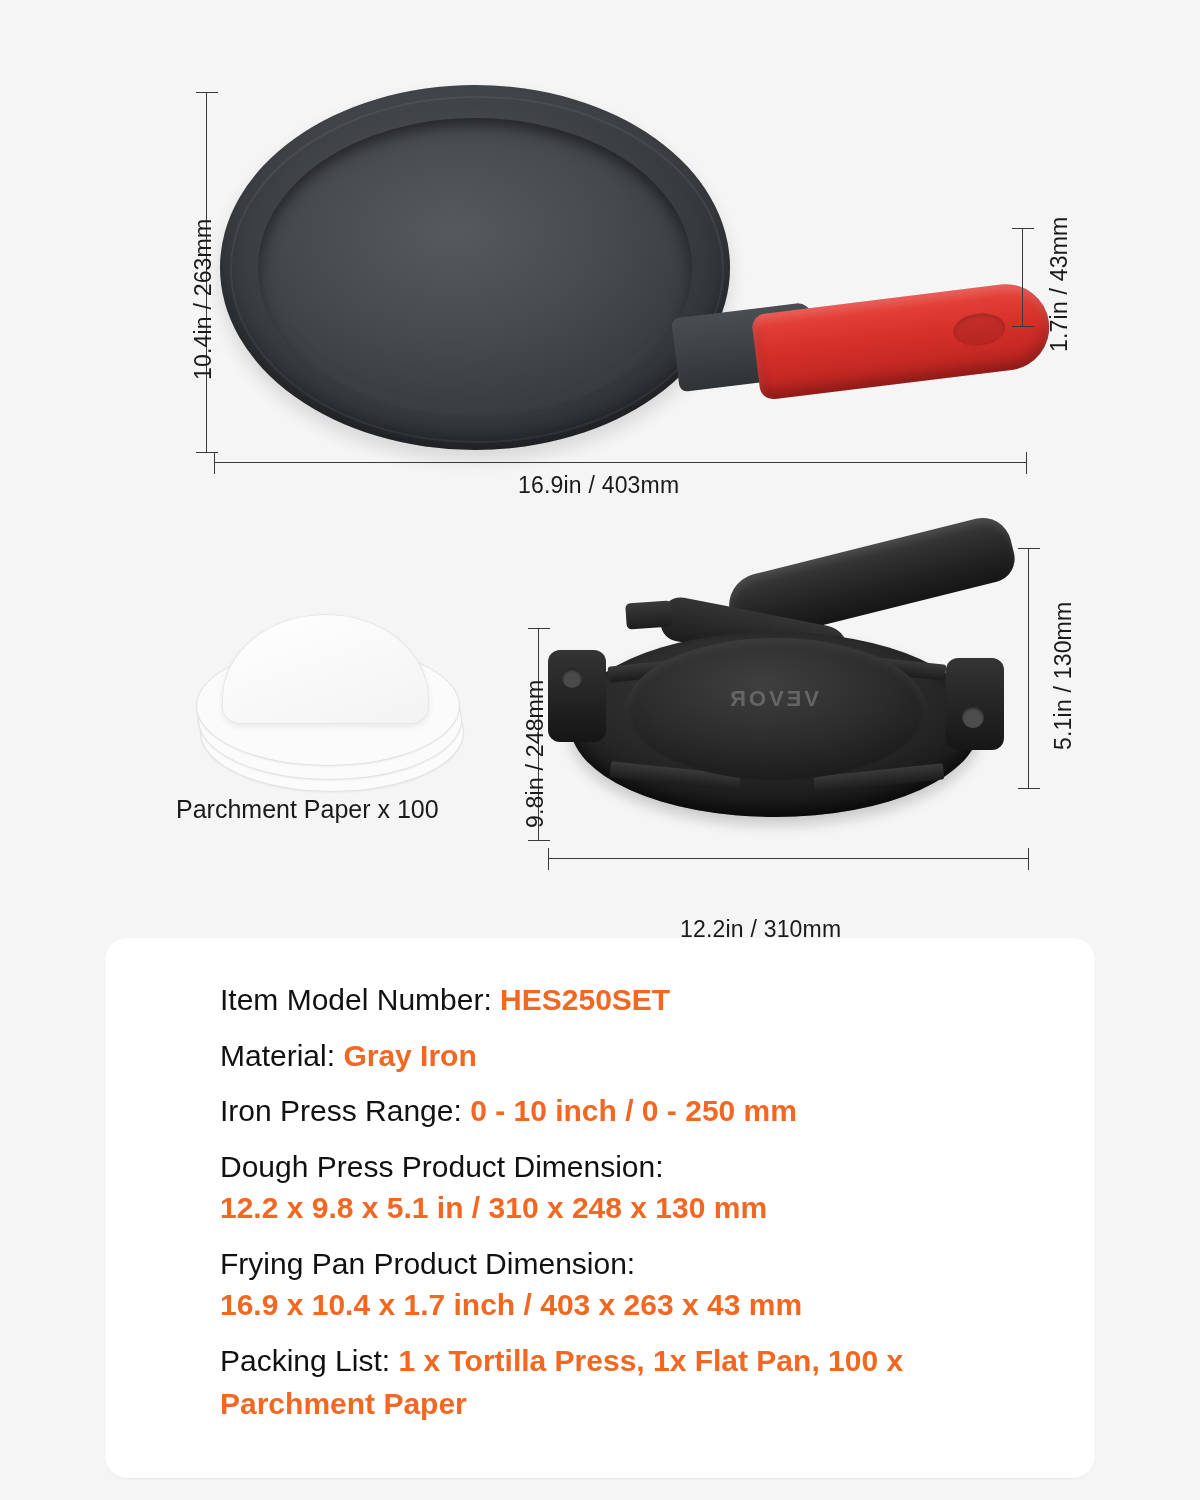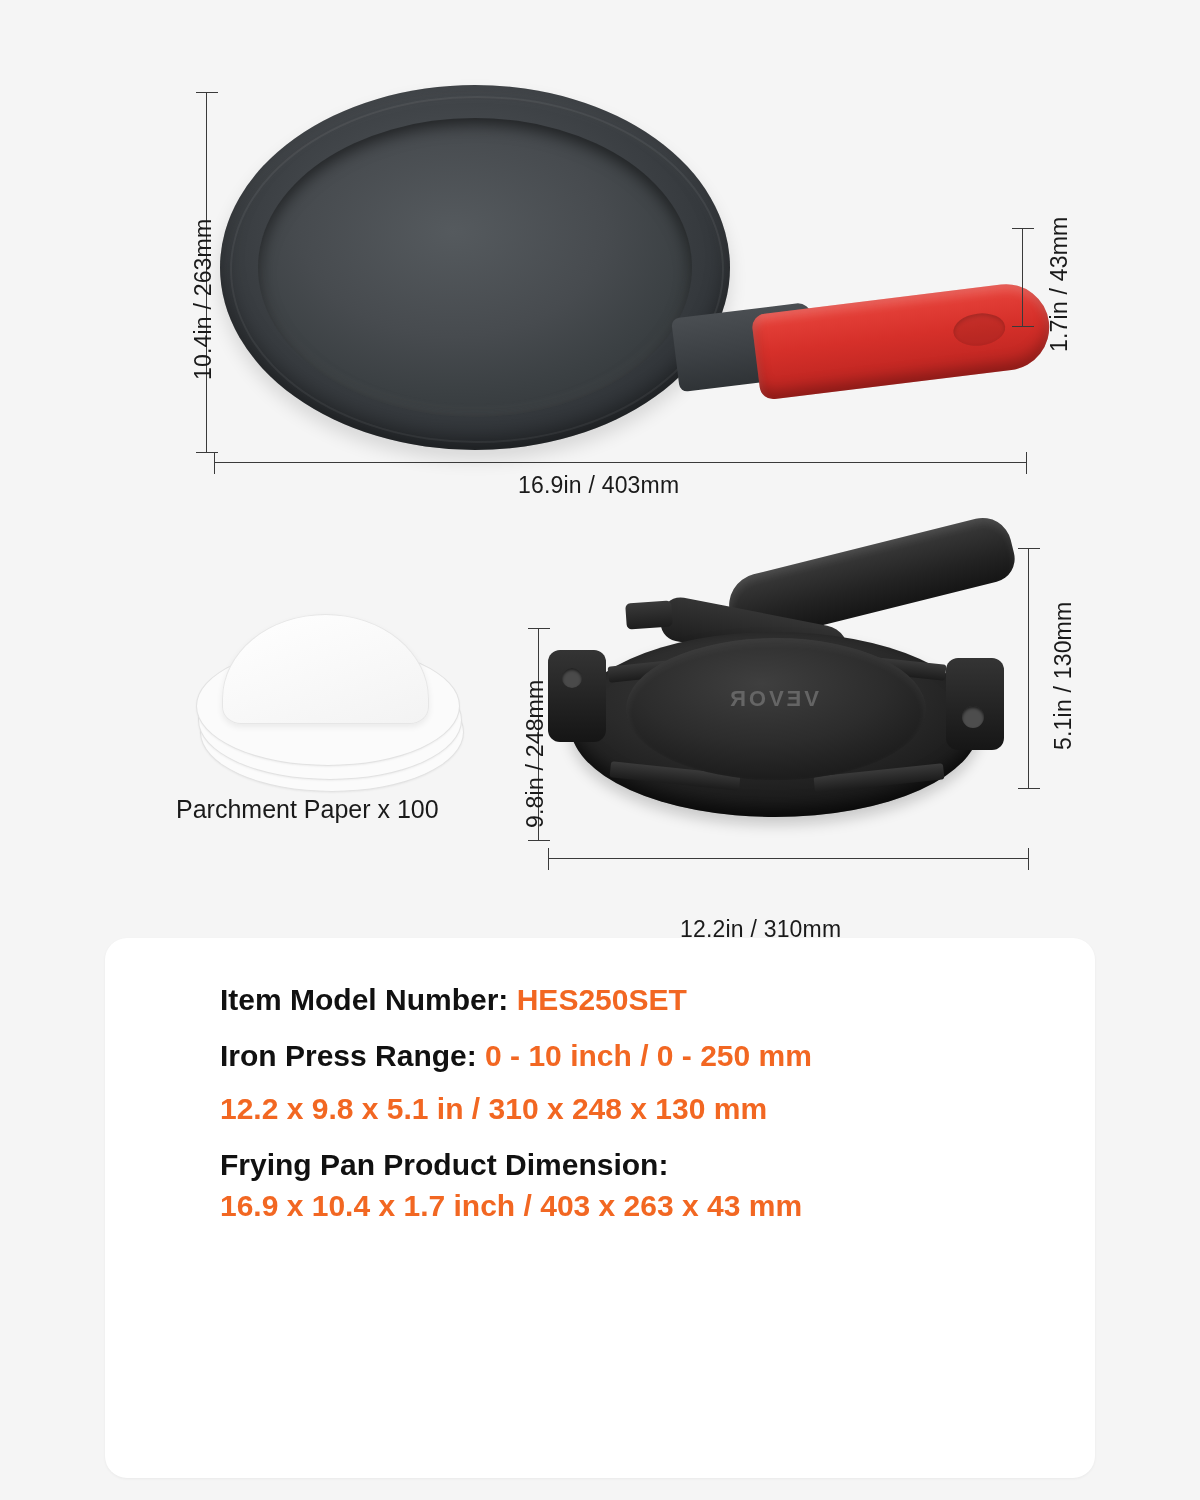--- a/index.html
+++ b/index.html
@@ -302,21 +302,20 @@
     right: 40px;
   }
   .spec-row {
     font-size: 30px;
     line-height: 1.45;
     color: #111;
     margin-bottom: 12px;
   }
   .spec-row .label {
     color: #111;
-    font-weight: bold;
   }
   .spec-row .value {
     color: #f26722;
     font-weight: bold;
   }
   .spec-row.stacked .value {
     display: block;
     margin-top: -2px;
   }
 </style>
@@ -391,31 +390,37 @@
   <div class="cap-v" style="left:1028px; top:848px; height:22px;"></div>
   <div class="dim-label" style="left:680px; top:868px;margin-top:48px;">12.2in / 310mm</div>
 
   <div class="spec-card">
     <div class="spec-list">
 
       <div class="spec-row">
         <span class="label">Item Model Number: </span><span class="value">HES250SET</span>
       </div>
 
+      <div class="spec-row">
+        <span class="label">Material:  </span><span class="value">Gray Iron</span>
+      </div>
 
       <div class="spec-row">
         <span class="label">Iron Press Range: </span><span class="value">0 - 10 inch / 0 - 250 mm</span>
       </div>
 
 
       <div class="spec-row stacked">
-        <span class="value">12.2 x 9.8 x 5.1 in / 310 x 248 x 130 mm</span>
+        <span class="label">Dough Press Product Dimension:</span><span class="value">12.2 x 9.8 x 5.1 in / 310 x 248 x 130 mm</span>
       </div>
 
       <div class="spec-row stacked">
         <span class="label">Frying Pan Product Dimension:</span><span class="value">16.9 x 10.4 x 1.7 inch / 403 x 263 x 43 mm</span>
       </div>
 
+      <div class="spec-row">
+        <span class="label">Packing List: </span><span class="value">1 x Tortilla Press, 1x Flat Pan, 100 x Parchment Paper</span>
+      </div>
 
     </div>
   </div>
 
 </div>
 
 </body></html>

